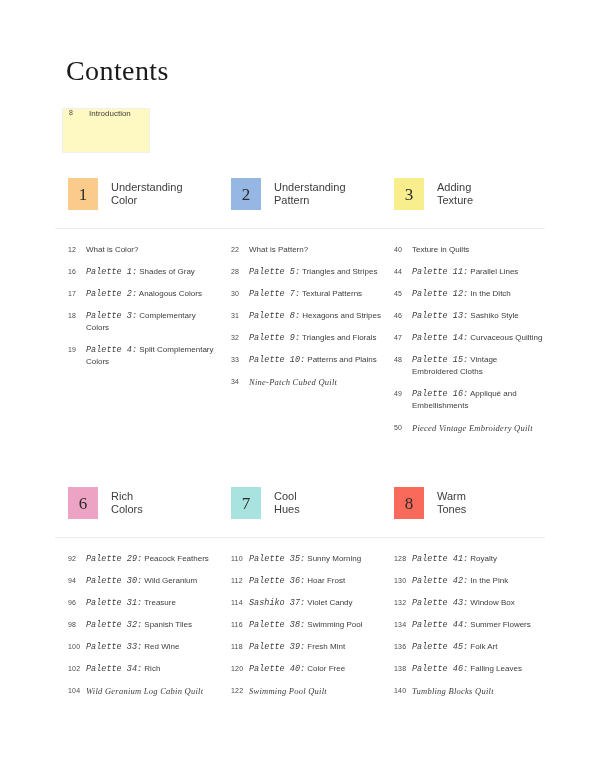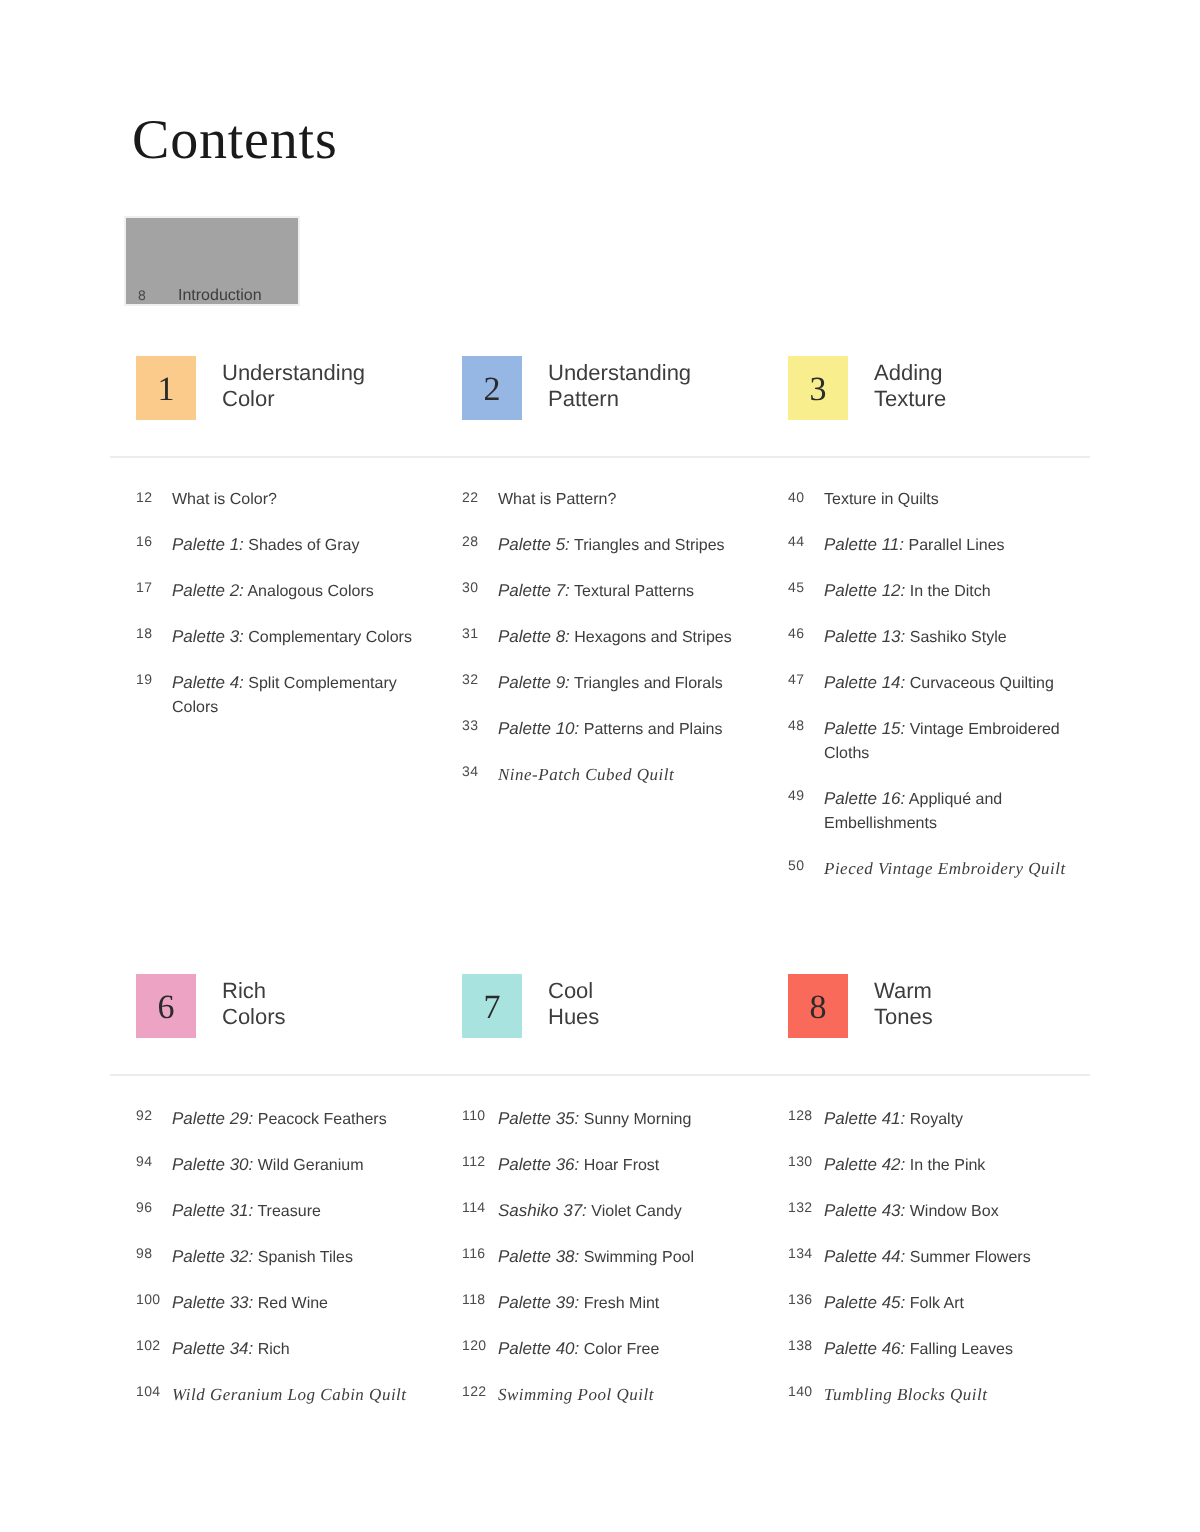--- a/index.html
+++ b/index.html
@@ -39,23 +39,23 @@
   }
 
   
   .intro-box {
     position: absolute;
     left: 62px;
     top: 108px;
     width: 88px;
     height: 45px;
     border: 1px solid #f0f0f0;
-    background: #a3a3a3;
-    display: flex;
-    align-items: flex-end;
+    background: #fef9c3;
+    display: flex;
+    align-items: flex-start;
     padding-left: 6px;
     box-sizing: border-box;
   }
   .intro-page {
     font-size: 7px;
     color: #4a4a4a;
     width: 20px;
     flex: 0 0 20px;
   }
   .intro-label {
@@ -135,21 +135,21 @@
     width: 18px;
     padding-top: 1.5px;
     letter-spacing: 0.2px;
   }
   .entry-text {
     font-size: 8px;
     line-height: 12px;
     color: #3d3d3d;
   }
   .pal {
-    font-family: Liberation Sans, sans-serif;
+    font-family: Liberation Mono, monospace;
     font-style: italic;
     font-size: 8.5px;
   }
   .quilt {
     font-family: "Liberation Serif", serif;
     font-style: italic;
     font-size: 8.5px;
     letter-spacing: 0.25px;
     margin-top: 37px;
   }

